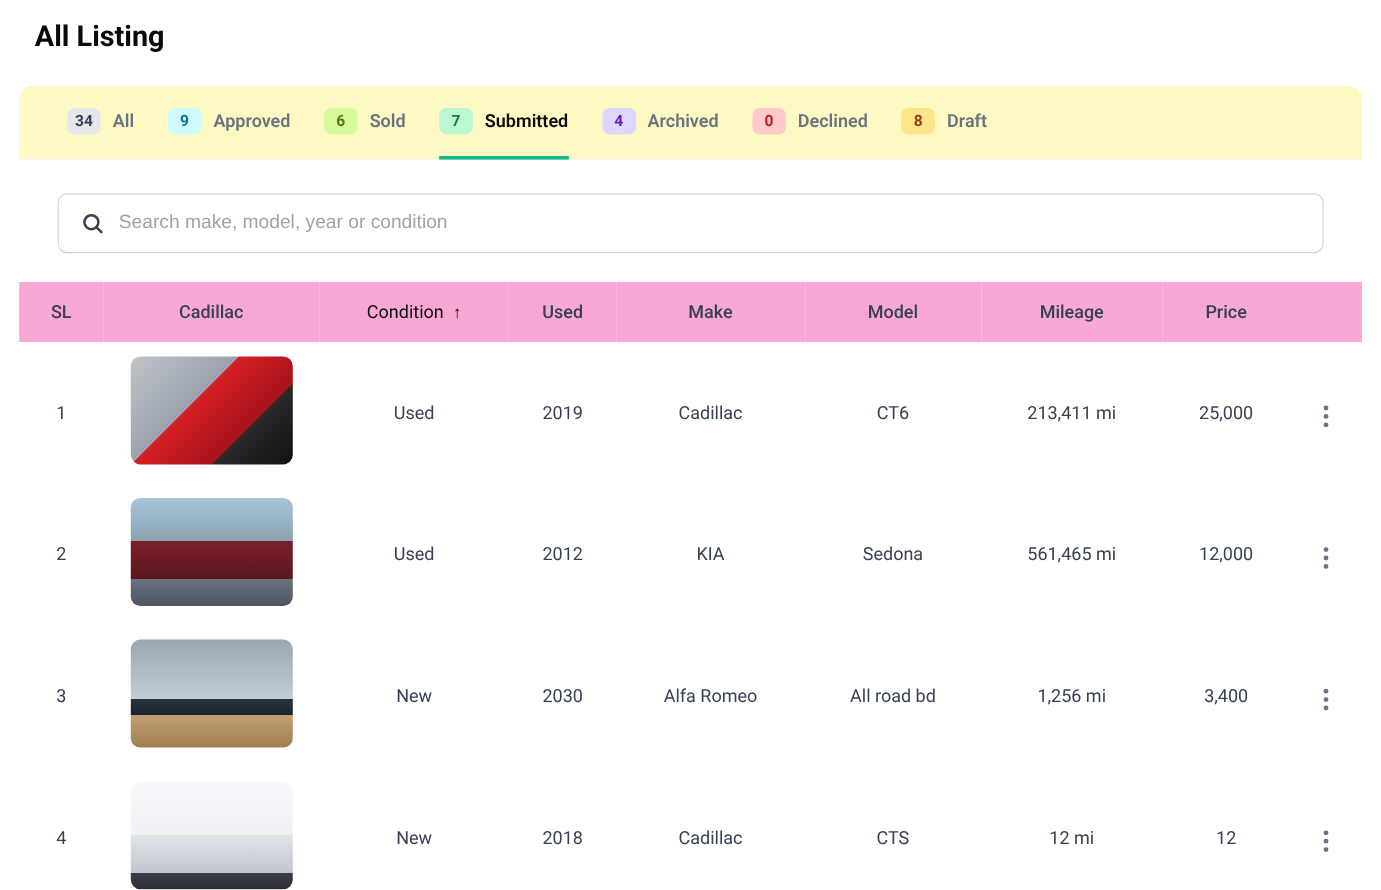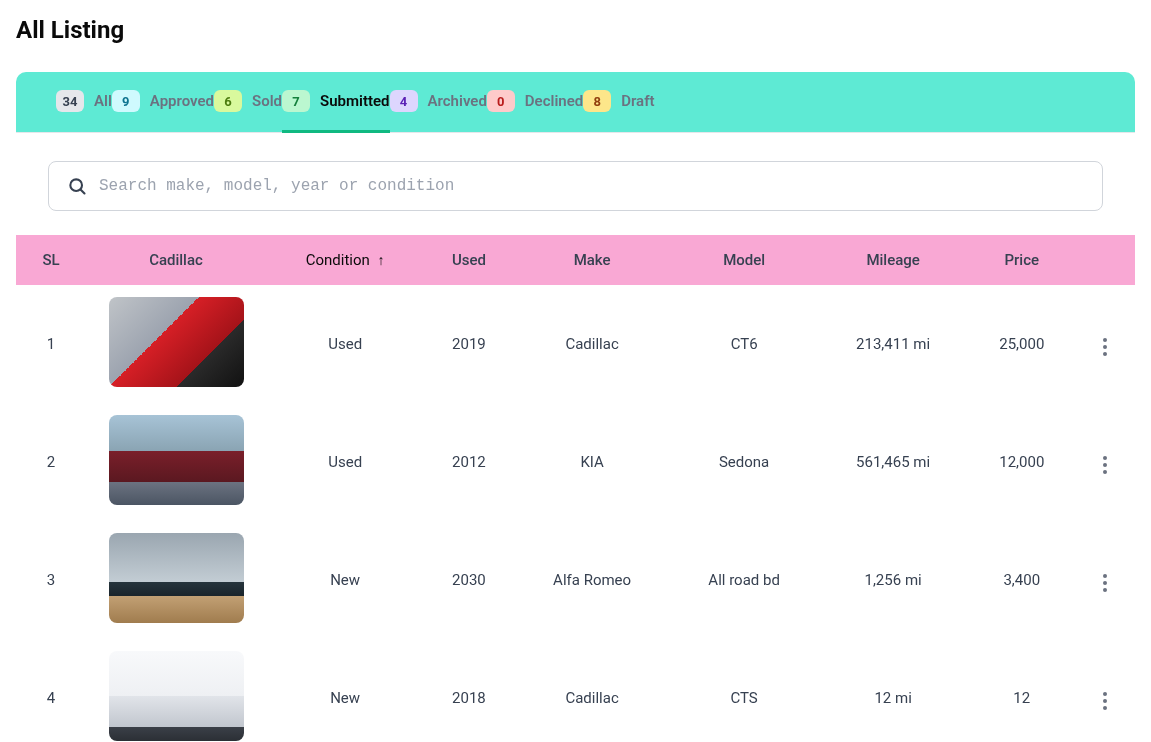--- a/index.html
+++ b/index.html
@@ -8,30 +8,32 @@
       background: #ffffff;
       color: #1a1a1a;
       padding: 16px;
       width: 1151px;
     }
     .page-title {
       font-size: 24px;
       font-weight: 700;
       margin-bottom: 28px;
       color: #0a0a0a;
+      margin-left: 13px;
     }
     .card {
       background: #ffffff;
       border-radius: 10px;
     }
     .tabs-bar {
       display: flex;
       align-items: flex-start;
+      gap: 28px;
       padding: 18px 40px 0 40px;
-      background: #5eead4;
+      background: #fef9c3;
       border-bottom: 1px solid #e5e7eb;
       border-radius: 10px 10px 0 0;
     }
     .tab {
       display: flex;
       align-items: center;
       gap: 10px;
       padding-bottom: 18px;
       cursor: pointer;
       font-size: 15px;
@@ -79,21 +81,20 @@
       height: 20px;
       flex-shrink: 0;
     }
     .search-input {
       border: none;
       outline: none;
       flex: 1;
       font-size: 16px;
       color: #374151;
       background: transparent;
-      font-family: Liberation Mono, monospace;
     }
     .search-input::placeholder { color: #9ca3af; }
 
     .table {
       width: 100%;
       border-collapse: collapse;
     }
     .table thead {
       background: #f9a8d4;
     }

